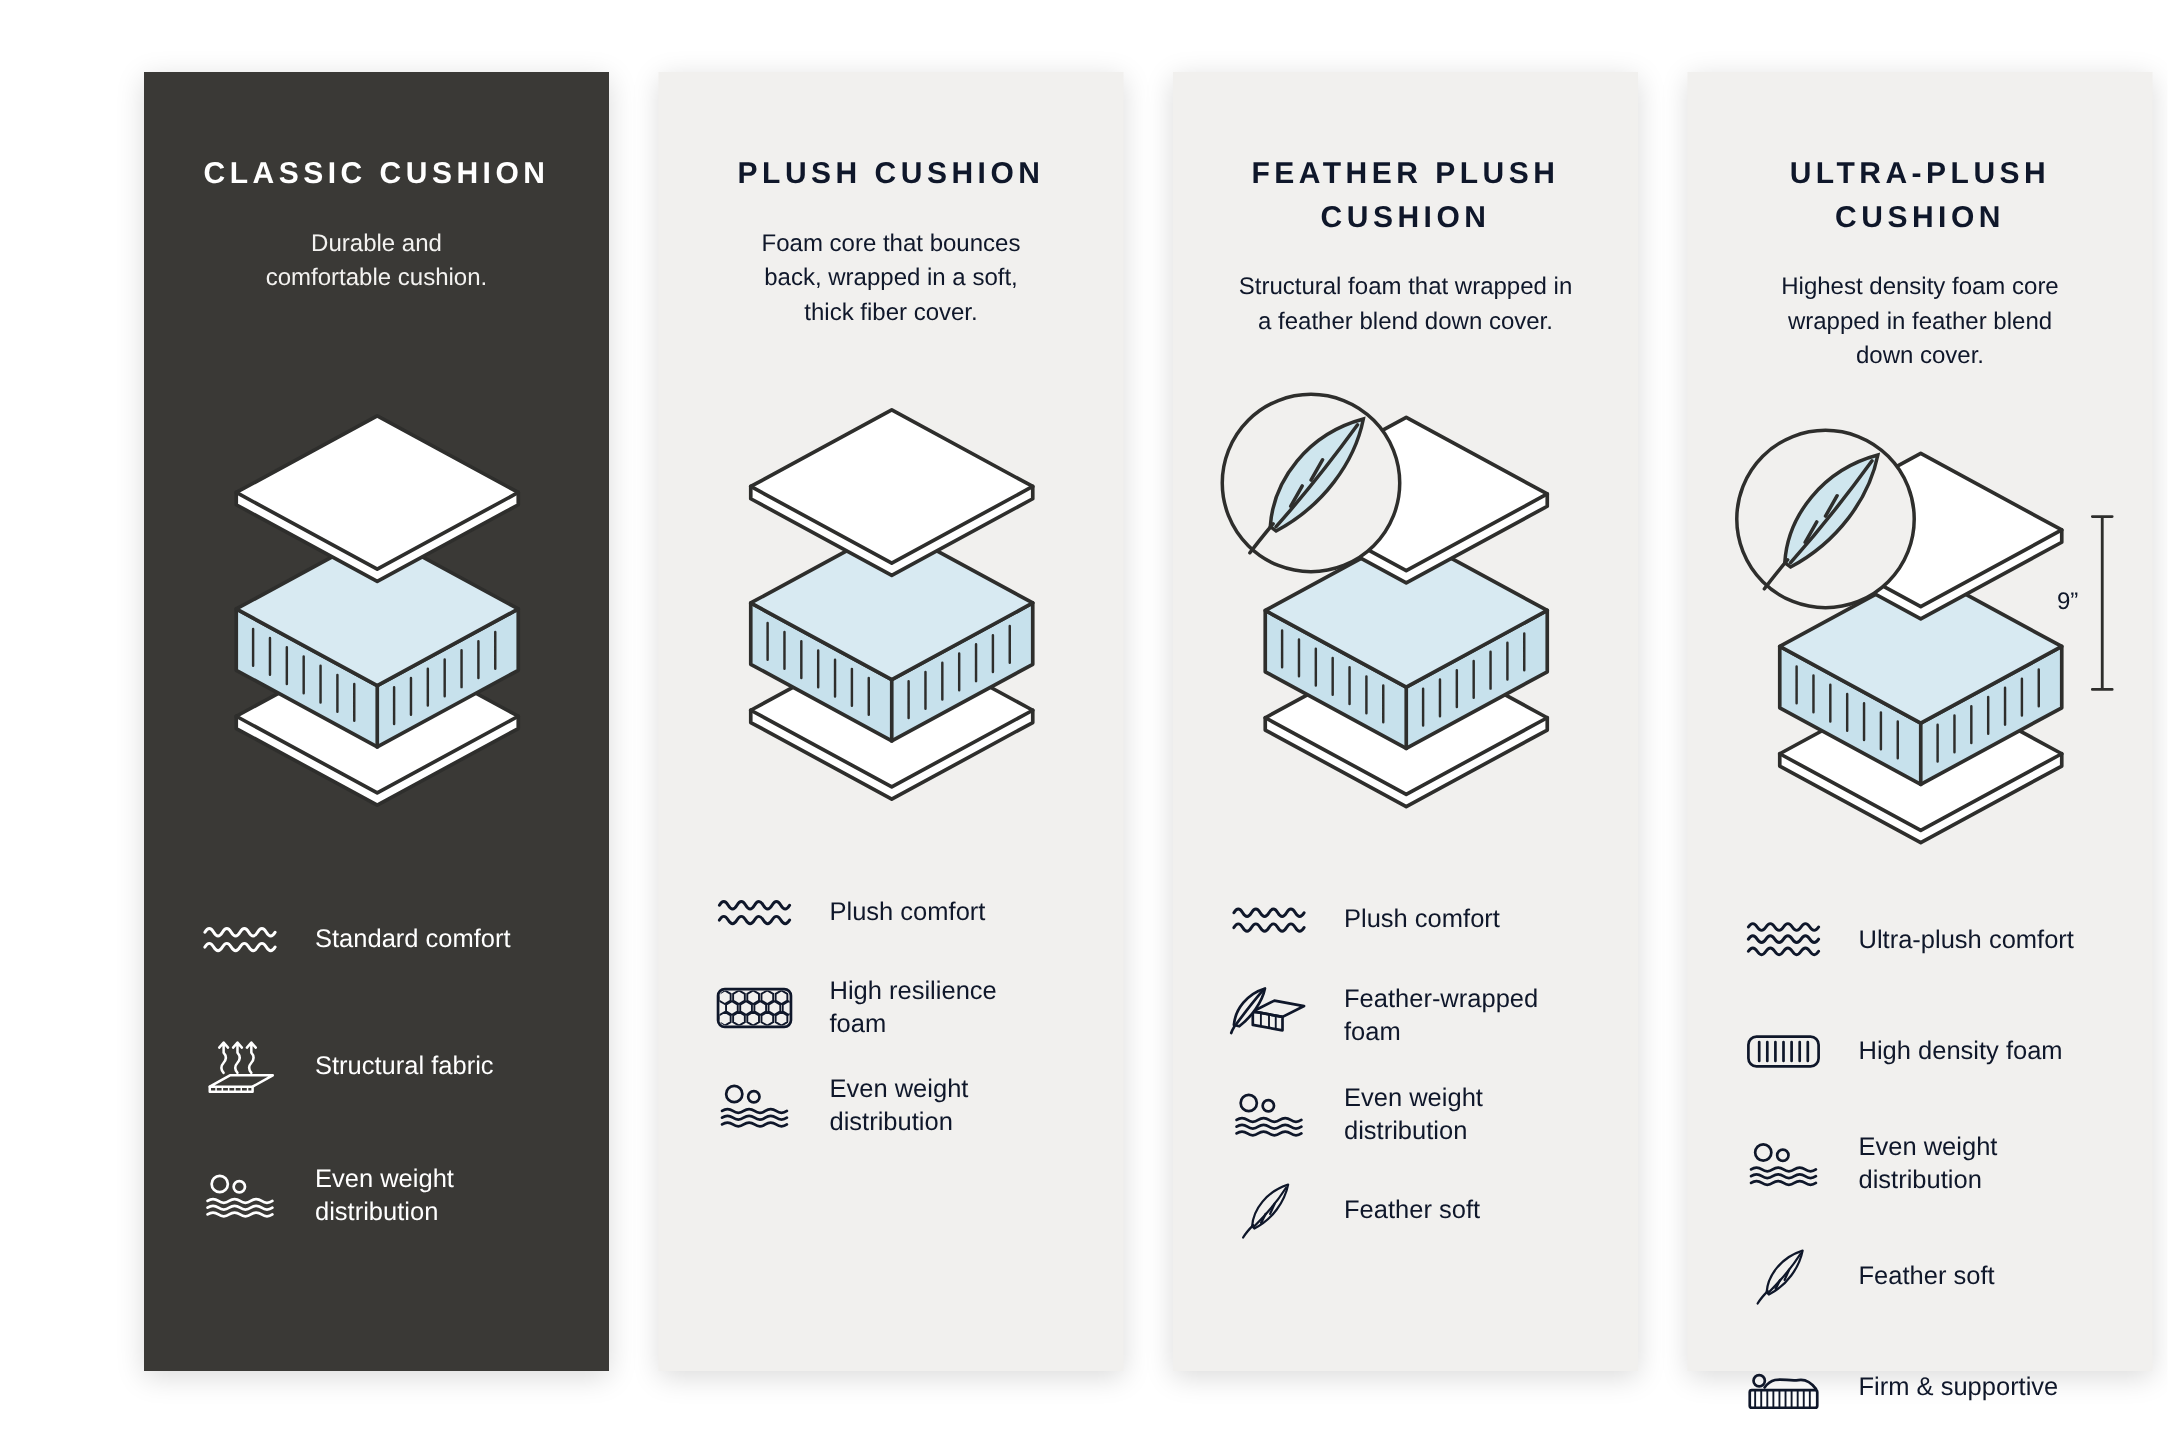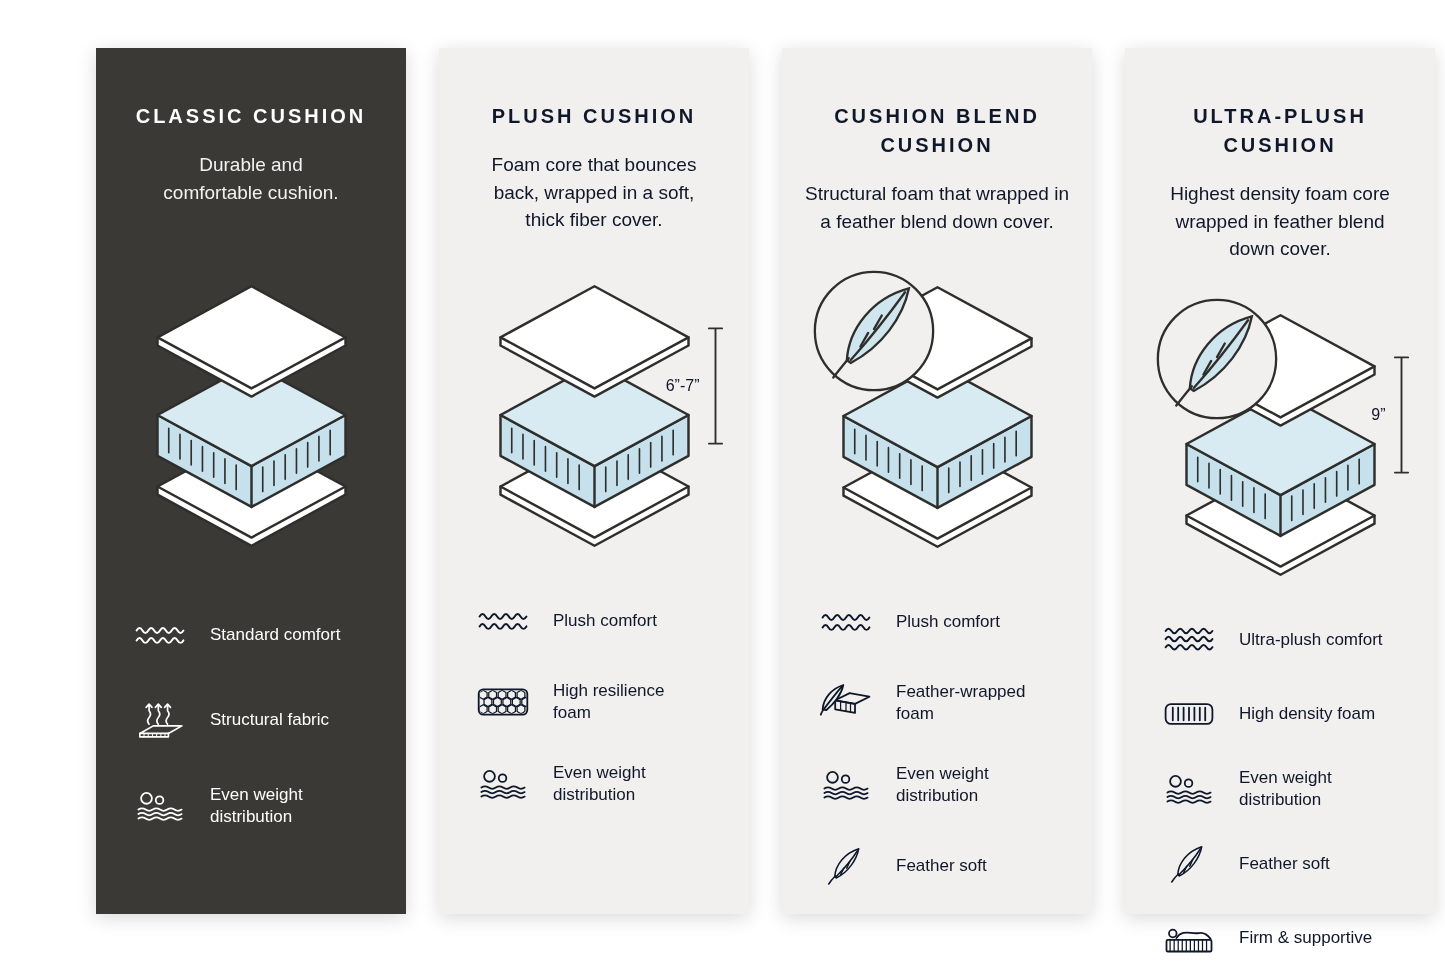--- a/index.html
+++ b/index.html
@@ -9,36 +9,36 @@
   .canvas { position:relative; width:1445px; height:964px; background:#ffffff;
             display:flex; align-items:flex-start; gap:33px; padding:48px 0 0 48px;margin-left:48px; }
 
   .panel { width:310px; height:866px; padding:54px 0 0;
            box-shadow:0 4px 18px rgba(0,0,0,0.15); position:relative; }
   .panel.dark  { background:#3a3936; color:#ffffff; }
   .panel.light { background:#f1f0ee; color:#0f172a; }
 
   .title { font-size:20px; font-weight:700; letter-spacing:3px; text-align:center;
            line-height:1.45; white-space:pre-line; }
-  .desc  { margin:20px auto 0; max-width:266px; font-size:19px; line-height:1.45;
+  .desc  { margin:20px auto 0; max-width:266px; font-size:16px; line-height:1.45;
            text-align:center; white-space:pre-line; }
   .panel.dark .desc { color:#f3f2f0; }
 
   .illo { position:relative; width:235px; height:278px; margin:46px auto 0; }
   .illo-classic { margin-top:74px; }
   .stack { width:235px; height:272px; display:block; }
 
   .badge { position:absolute; left:-10px; top:-14px; width:128px; height:128px; }
 
   .measure { position:absolute; right:-12px; top:42px; display:flex; align-items:center; gap:7px; }
   .measure-text { font-size:16px; white-space:nowrap; }
   .measure-line { width:17px; height:128px; stroke:#2e2e2c; }
 
   .features { list-style:none; margin-top:42px; padding:0 0 0 36px;
-              display:flex; flex-direction:column; gap:38px; }
+              display:flex; flex-direction:column; gap:21px; }
   .panel.dark .features { margin-top:56px; gap:43px; }
   .features.rows-5 { margin-top:32px; gap:32px; }
 
   .feature { display:flex; align-items:center; gap:22px; }
   .f-ic { width:56px; flex-shrink:0; display:flex; justify-content:center; color:inherit; }
   .f-ic svg { width:54px; height:42px; }
   .f-label { font-size:17px; line-height:1.3; white-space:pre-line; max-width:192px; }
 </style>
 </head>
 <body>
@@ -223,26 +223,20 @@
 
   <section class="panel light">
     <h2 class="title">PLUSH CUSHION</h2>
     <p class="desc">Foam core that bounces
 back, wrapped in a soft,
 thick fiber cover.</p>
     <div class="illo">
       <svg class="stack" viewBox="0 0 230 266">
           <use href="#sym-stack" xlink:href="#sym-stack"></use>
         </svg>
-      <div class="measure">
-        <span class="measure-text">6”-7”</span>
-        <svg class="measure-line" viewBox="0 0 18 128">
-            <path d="M9,3 V125 M2,3 H16 M2,125 H16" fill="none" stroke="#2e2e2c" stroke-width="2" stroke-linecap="round"></path>
-          </svg>
-      </div>
     </div>
     <ul class="features">
       <li class="feature">
         <span class="f-ic">
             <svg viewBox="0 0 60 30">
               <use href="#sym-waves2" xlink:href="#sym-waves2"></use>
             </svg>
           </span>
         <span class="f-label">Plush comfort</span>
       </li>
@@ -261,21 +255,21 @@
               <use href="#sym-weight" xlink:href="#sym-weight"></use>
             </svg>
           </span>
         <span class="f-label">Even weight
 distribution</span>
       </li>
     </ul>
   </section>
 
   <section class="panel light">
-    <h2 class="title">CUSHION BLEND
+    <h2 class="title">FEATHER PLUSH
 CUSHION</h2>
     <p class="desc">Structural foam that wrapped in
 a feather blend down cover.</p>
     <div class="illo">
       <svg class="stack" viewBox="0 0 230 266">
           <use href="#sym-stack" xlink:href="#sym-stack"></use>
         </svg>
       <svg class="badge" viewBox="0 0 132 132">
           <use href="#sym-badge" xlink:href="#sym-badge"></use>
         </svg>

